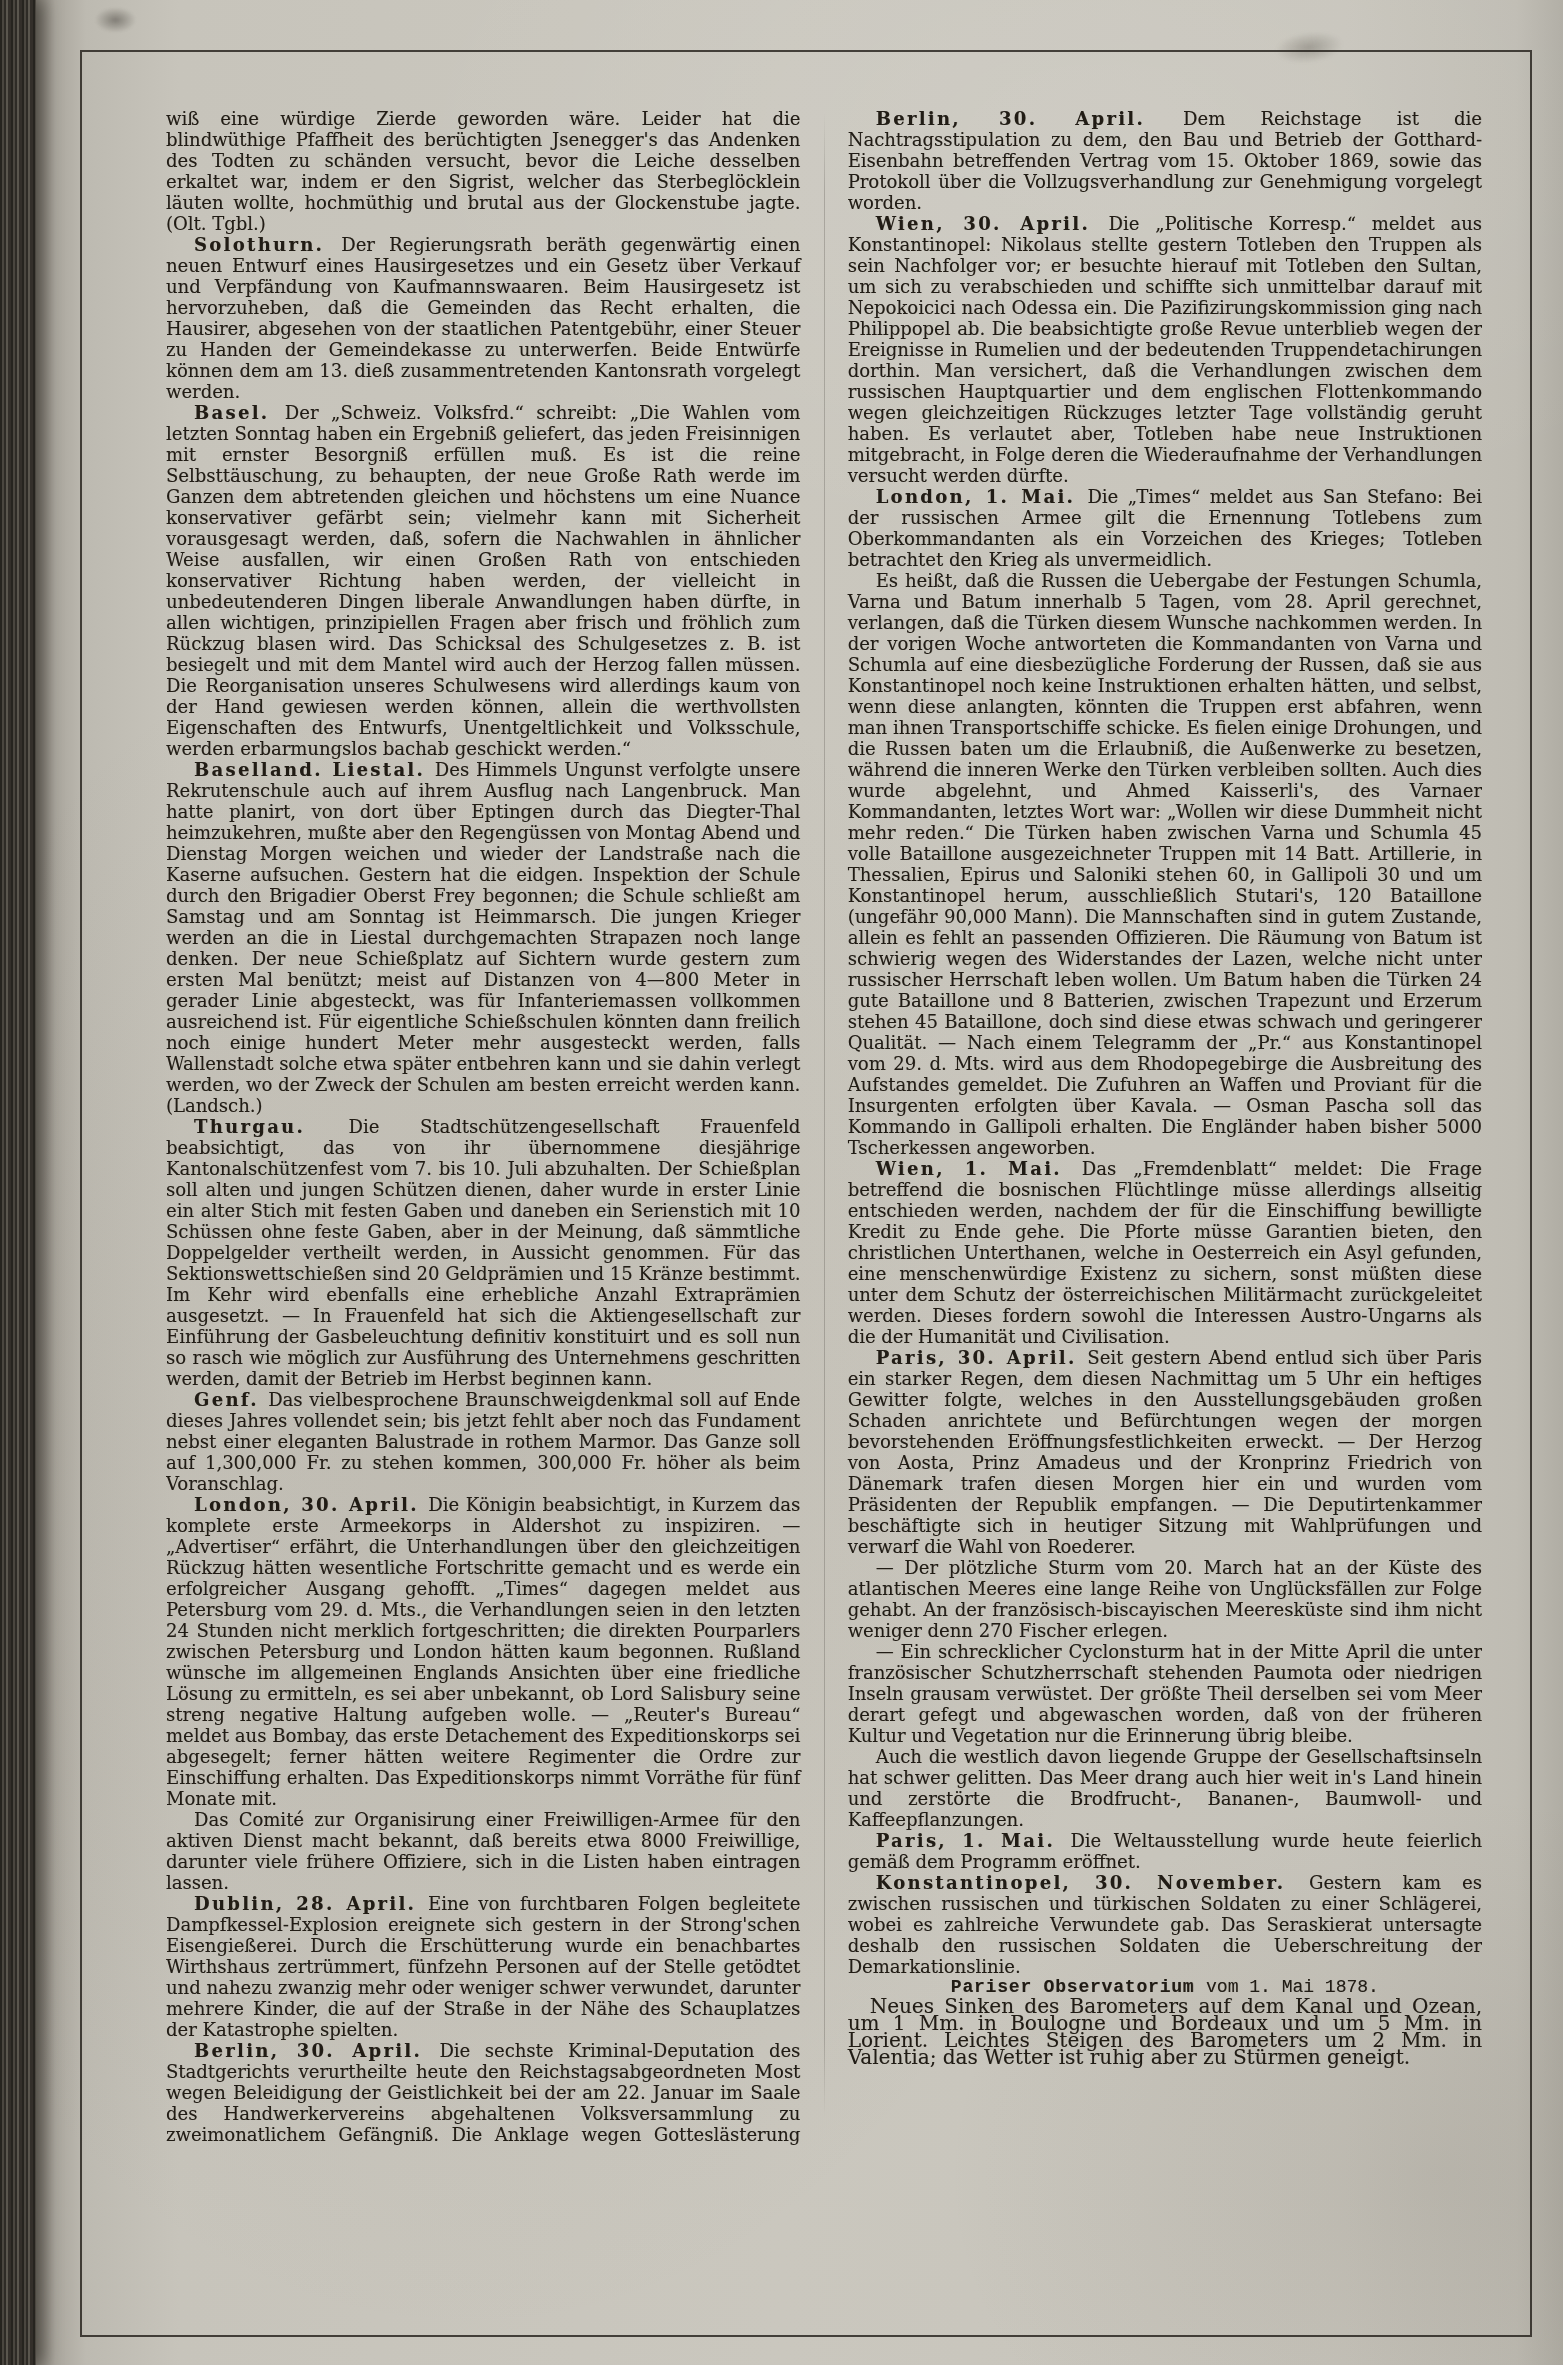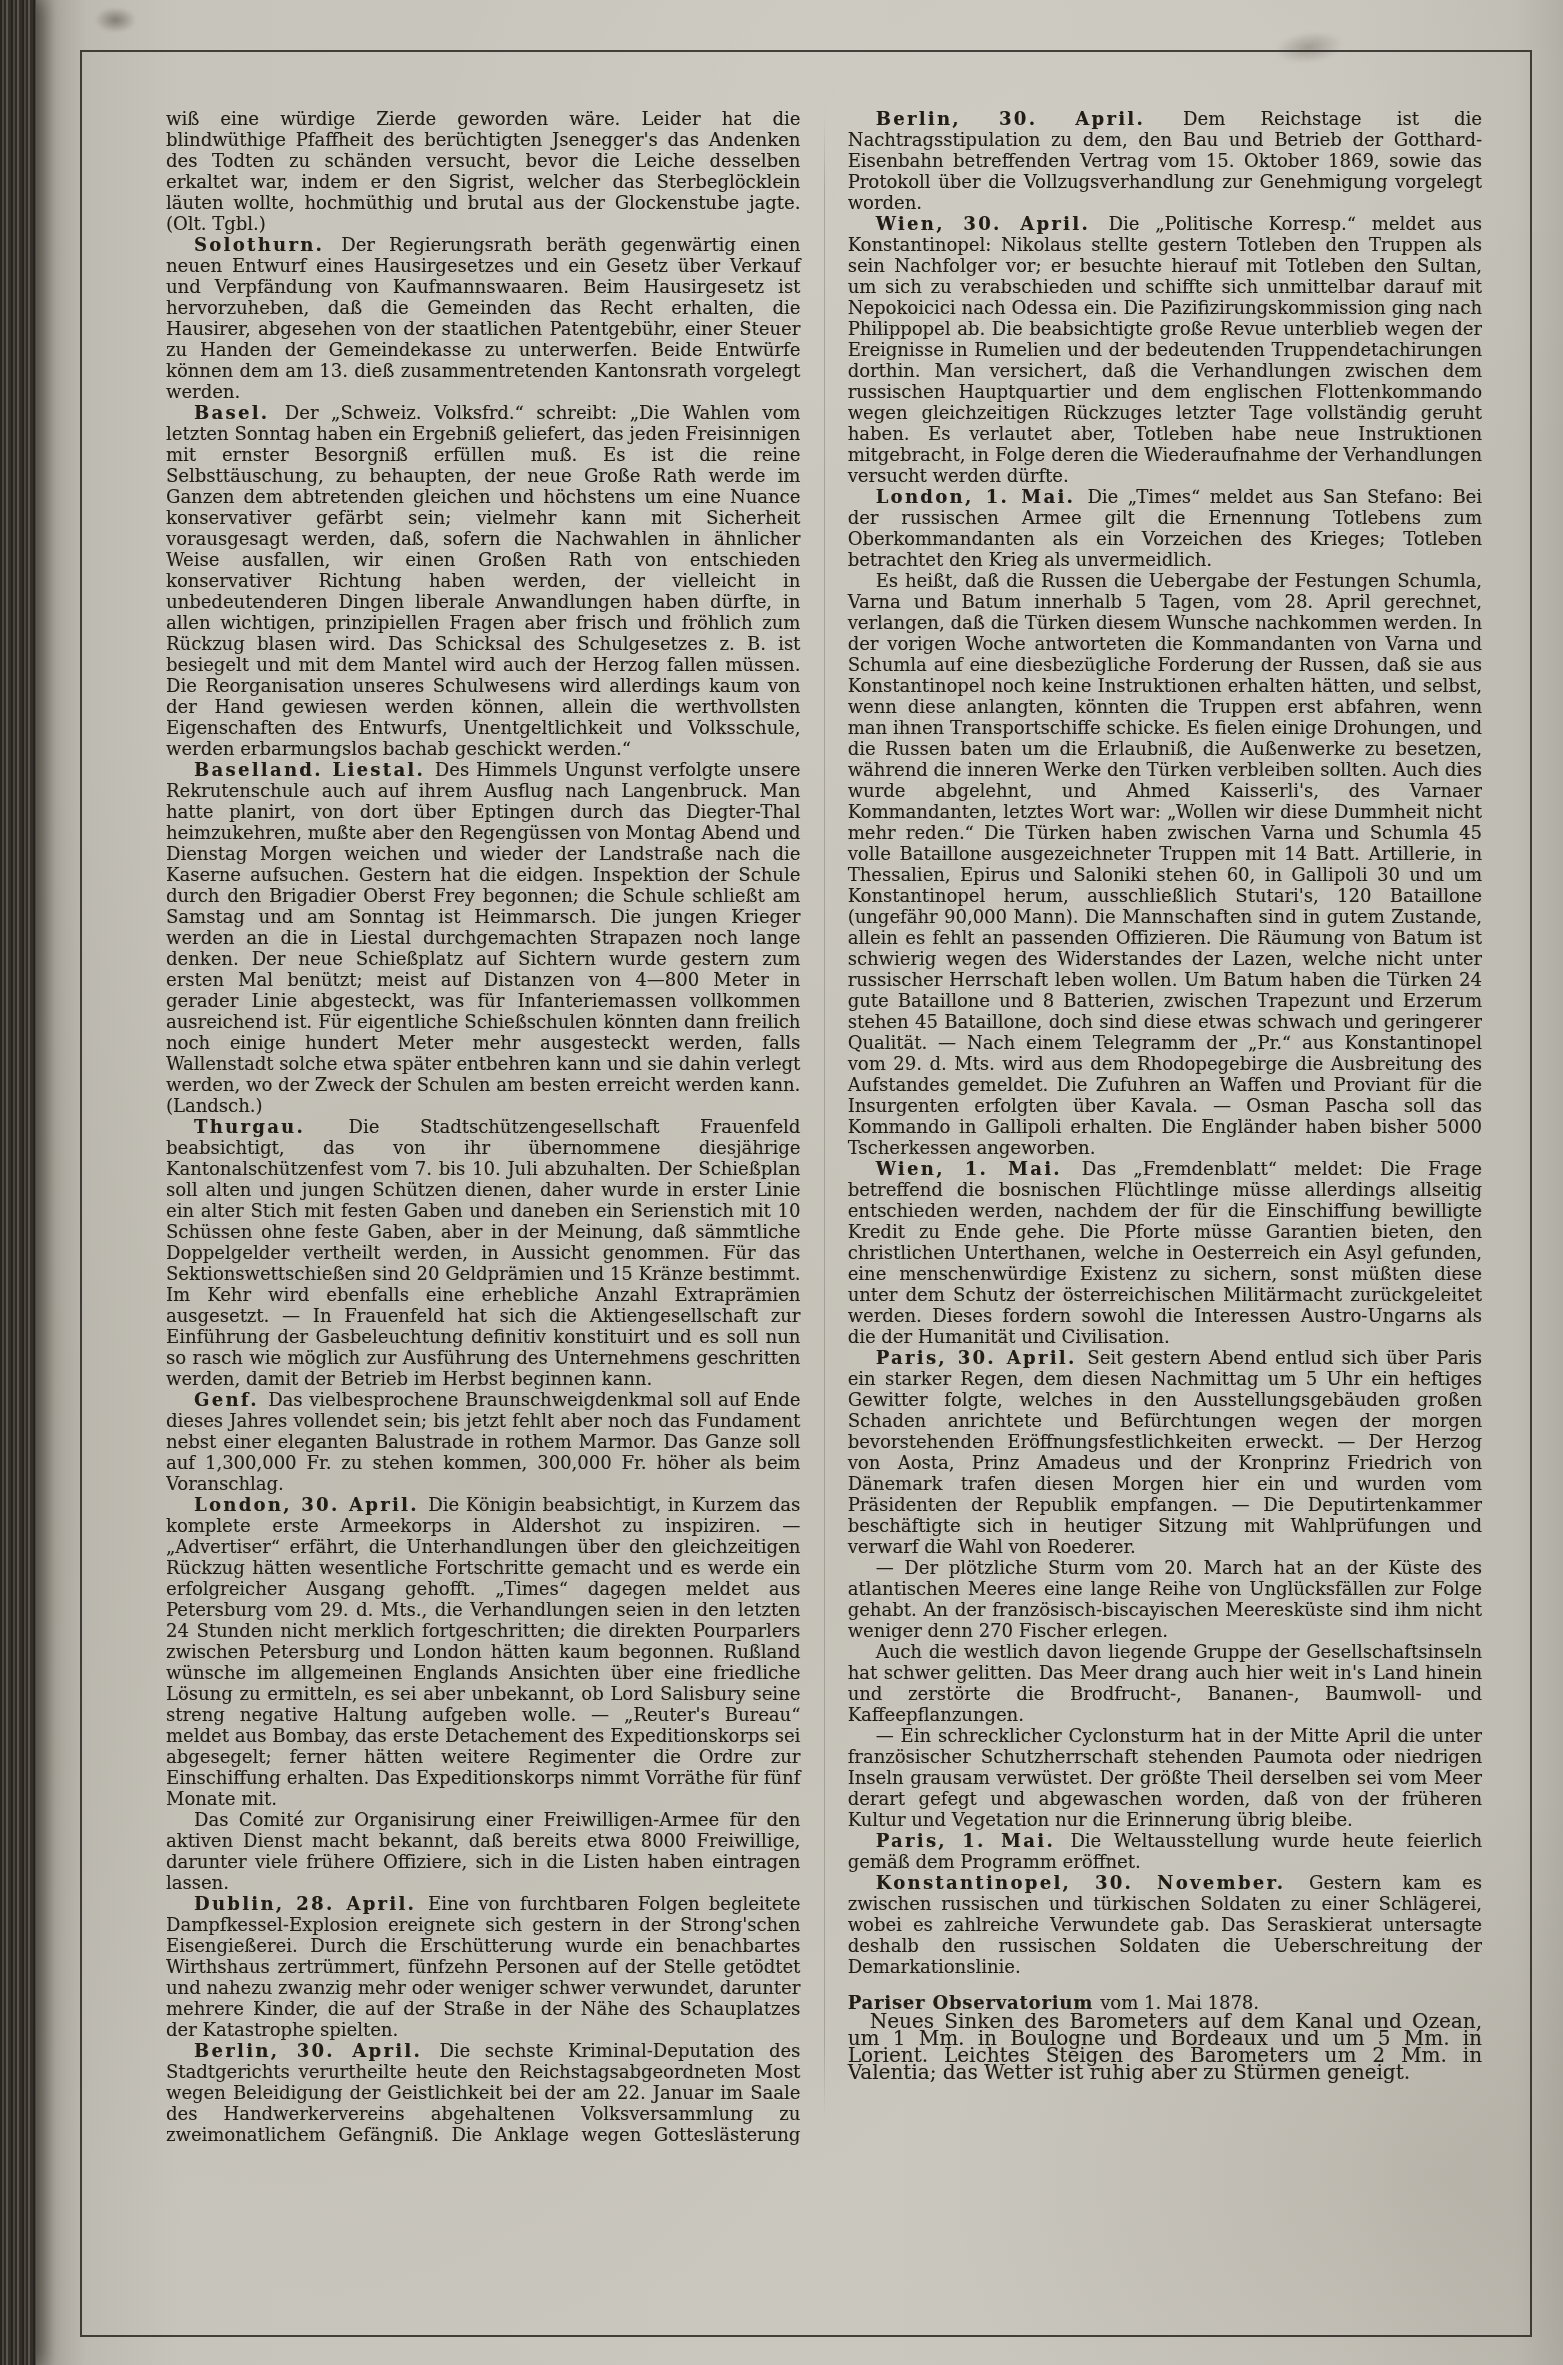--- a/index.html
+++ b/index.html
@@ -68,23 +68,24 @@
   .colrule {
     width: 0.8px;
     margin: 4.7px 23px 31px 23.5px;
     background: linear-gradient(rgba(40,36,30,0) 0%, rgba(40,36,30,0.22) 4%,
       rgba(40,36,30,0.22) 96%, rgba(40,36,30,0) 100%);
   }
   .para { margin: 0; text-indent: 28px; }
   .para.continuation { text-indent: 0; }
   .para .lead { font-weight: bold; letter-spacing: 2.3px; }
   .para.subhead {
-    text-align: left;
+    text-align: center;
     text-indent: 0;
-    margin-top: 15px;
+    margin-top: 0;
+    font-family: Liberation Mono, monospace;
   }
   .para.subhead .lead { letter-spacing: 0.8px; }
   .para.small {
     font-size: 20px;
     line-height: 17px;
     text-indent: 22px;
   }
 </style>
 </head>
 <body>
@@ -109,22 +110,22 @@
       </div>
     <div class="colrule"></div>
     <div class="col">
         <p class="para"><span class="lead">Berlin, 30. April. </span>Dem Reichstage ist die Nachtragsstipulation zu dem, den Bau und Betrieb der Gotthard-Eisenbahn betreffenden Vertrag vom 15. Oktober 1869, sowie das Protokoll über die Vollzugsverhandlung zur Genehmigung vorgelegt worden.</p>
         <p class="para"><span class="lead">Wien, 30. April. </span>Die „Politische Korresp.“ meldet aus Konstantinopel: Nikolaus stellte gestern Totleben den Truppen als sein Nachfolger vor; er besuchte hierauf mit Totleben den Sultan, um sich zu verabschieden und schiffte sich unmittelbar darauf mit Nepokoicici nach Odessa ein. Die Pazifizirungskommission ging nach Philippopel ab. Die beabsichtigte große Revue unterblieb wegen der Ereignisse in Rumelien und der bedeutenden Truppendetachirungen dorthin. Man versichert, daß die Verhandlungen zwischen dem russischen Hauptquartier und dem englischen Flottenkommando wegen gleichzeitigen Rückzuges letzter Tage vollständig geruht haben. Es verlautet aber, Totleben habe neue Instruktionen mitgebracht, in Folge deren die Wiederaufnahme der Verhandlungen versucht werden dürfte.</p>
         <p class="para"><span class="lead">London, 1. Mai. </span>Die „Times“ meldet aus San Stefano: Bei der russischen Armee gilt die Ernennung Totlebens zum Oberkommandanten als ein Vorzeichen des Krieges; Totleben betrachtet den Krieg als unvermeidlich.</p>
         <p class="para">Es heißt, daß die Russen die Uebergabe der Festungen Schumla, Varna und Batum innerhalb 5 Tagen, vom 28. April gerechnet, verlangen, daß die Türken diesem Wunsche nachkommen werden. In der vorigen Woche antworteten die Kommandanten von Varna und Schumla auf eine diesbezügliche Forderung der Russen, daß sie aus Konstantinopel noch keine Instruktionen erhalten hätten, und selbst, wenn diese anlangten, könnten die Truppen erst abfahren, wenn man ihnen Transportschiffe schicke. Es fielen einige Drohungen, und die Russen baten um die Erlaubniß, die Außenwerke zu besetzen, während die inneren Werke den Türken verbleiben sollten. Auch dies wurde abgelehnt, und Ahmed Kaisserli's, des Varnaer Kommandanten, letztes Wort war: „Wollen wir diese Dummheit nicht mehr reden.“ Die Türken haben zwischen Varna und Schumla 45 volle Bataillone ausgezeichneter Truppen mit 14 Batt. Artillerie, in Thessalien, Epirus und Saloniki stehen 60, in Gallipoli 30 und um Konstantinopel herum, ausschließlich Stutari's, 120 Bataillone (ungefähr 90,000 Mann). Die Mannschaften sind in gutem Zustande, allein es fehlt an passenden Offizieren. Die Räumung von Batum ist schwierig wegen des Widerstandes der Lazen, welche nicht unter russischer Herrschaft leben wollen. Um Batum haben die Türken 24 gute Bataillone und 8 Batterien, zwischen Trapezunt und Erzerum stehen 45 Bataillone, doch sind diese etwas schwach und geringerer Qualität. — Nach einem Telegramm der „Pr.“ aus Konstantinopel vom 29. d. Mts. wird aus dem Rhodopegebirge die Ausbreitung des Aufstandes gemeldet. Die Zufuhren an Waffen und Proviant für die Insurgenten erfolgten über Kavala. — Osman Pascha soll das Kommando in Gallipoli erhalten. Die Engländer haben bisher 5000 Tscherkessen angeworben.</p>
         <p class="para"><span class="lead">Wien, 1. Mai. </span>Das „Fremdenblatt“ meldet: Die Frage betreffend die bosnischen Flüchtlinge müsse allerdings allseitig entschieden werden, nachdem der für die Einschiffung bewilligte Kredit zu Ende gehe. Die Pforte müsse Garantien bieten, den christlichen Unterthanen, welche in Oesterreich ein Asyl gefunden, eine menschenwürdige Existenz zu sichern, sonst müßten diese unter dem Schutz der österreichischen Militärmacht zurückgeleitet werden. Dieses fordern sowohl die Interessen Austro-Ungarns als die der Humanität und Civilisation.</p>
         <p class="para"><span class="lead">Paris, 30. April. </span>Seit gestern Abend entlud sich über Paris ein starker Regen, dem diesen Nachmittag um 5 Uhr ein heftiges Gewitter folgte, welches in den Ausstellungsgebäuden großen Schaden anrichtete und Befürchtungen wegen der morgen bevorstehenden Eröffnungsfestlichkeiten erweckt. — Der Herzog von Aosta, Prinz Amadeus und der Kronprinz Friedrich von Dänemark trafen diesen Morgen hier ein und wurden vom Präsidenten der Republik empfangen. — Die Deputirtenkammer beschäftigte sich in heutiger Sitzung mit Wahlprüfungen und verwarf die Wahl von Roederer.</p>
         <p class="para">— Der plötzliche Sturm vom 20. March hat an der Küste des atlantischen Meeres eine lange Reihe von Unglücksfällen zur Folge gehabt. An der französisch-biscayischen Meeresküste sind ihm nicht weniger denn 270 Fischer erlegen.</p>
+        <p class="para">— Ein schrecklicher Cyclonsturm hat in der Mitte April die unter französischer Schutzherrschaft stehenden Paumota oder niedrigen Inseln grausam verwüstet. Der größte Theil derselben sei vom Meer derart gefegt und abgewaschen worden, daß von der früheren Kultur und Vegetation nur die Erinnerung übrig bleibe.</p>
         <p class="para">Auch die westlich davon liegende Gruppe der Gesellschaftsinseln hat schwer gelitten. Das Meer drang auch hier weit in's Land hinein und zerstörte die Brodfrucht-, Bananen-, Baumwoll- und Kaffeepflanzungen.</p>
-        <p class="para">— Ein schrecklicher Cyclonsturm hat in der Mitte April die unter französischer Schutzherrschaft stehenden Paumota oder niedrigen Inseln grausam verwüstet. Der größte Theil derselben sei vom Meer derart gefegt und abgewaschen worden, daß von der früheren Kultur und Vegetation nur die Erinnerung übrig bleibe.</p>
         <p class="para"><span class="lead">Paris, 1. Mai. </span>Die Weltausstellung wurde heute feierlich gemäß dem Programm eröffnet.</p>
         <p class="para"><span class="lead">Konstantinopel, 30. November. </span>Gestern kam es zwischen russischen und türkischen Soldaten zu einer Schlägerei, wobei es zahlreiche Verwundete gab. Das Seraskierat untersagte deshalb den russischen Soldaten die Ueberschreitung der Demarkationslinie.</p>
         <p class="para subhead"><span class="lead">Pariser Observatorium </span>vom 1. Mai 1878.</p>
         <p class="para small">Neues Sinken des Barometers auf dem Kanal und Ozean, um 1 Mm. in Boulogne und Bordeaux und um 5 Mm. in Lorient. Leichtes Steigen des Barometers um 2 Mm. in Valentia; das Wetter ist ruhig aber zu Stürmen geneigt.</p>
       </div>
   </div>
 </div>
 
 
 </body></html>

